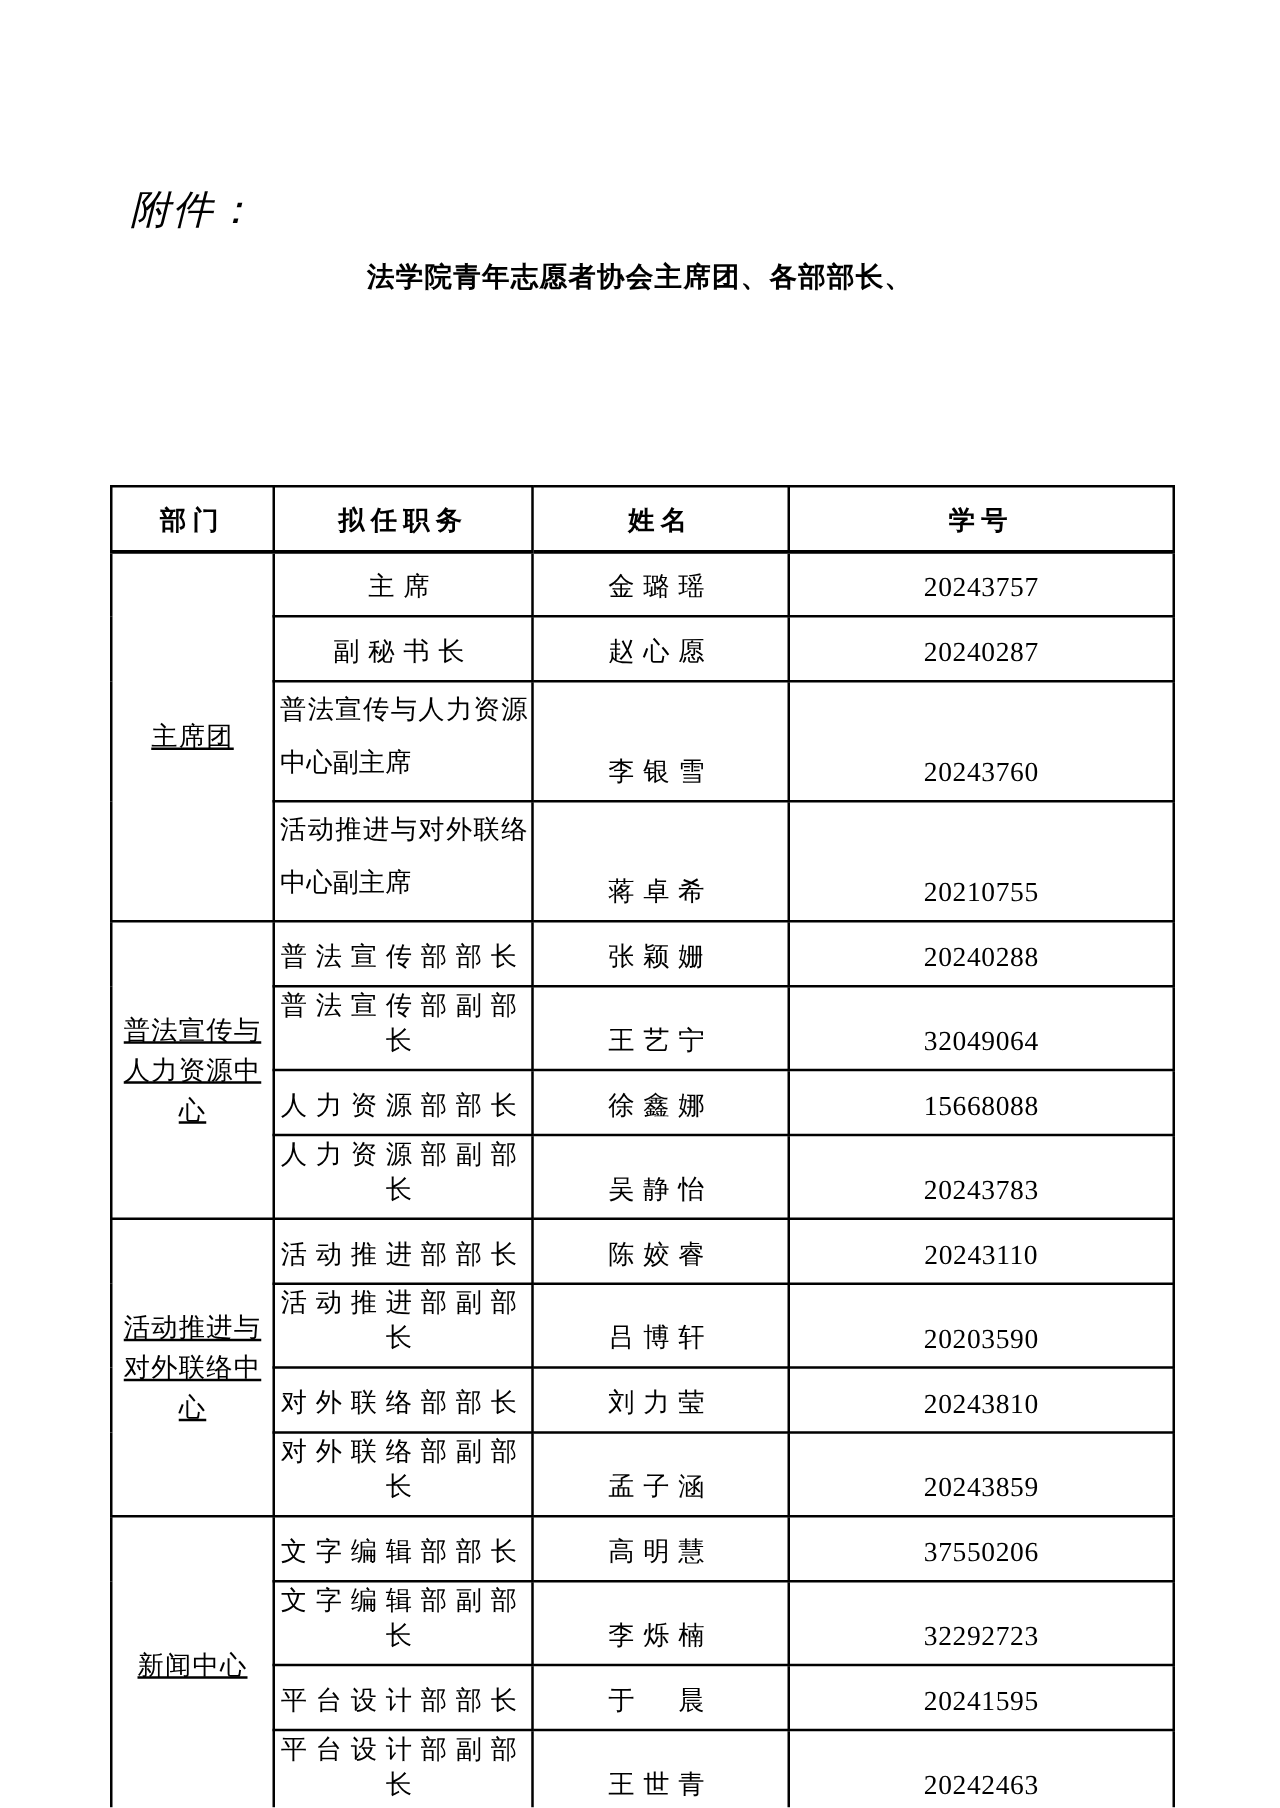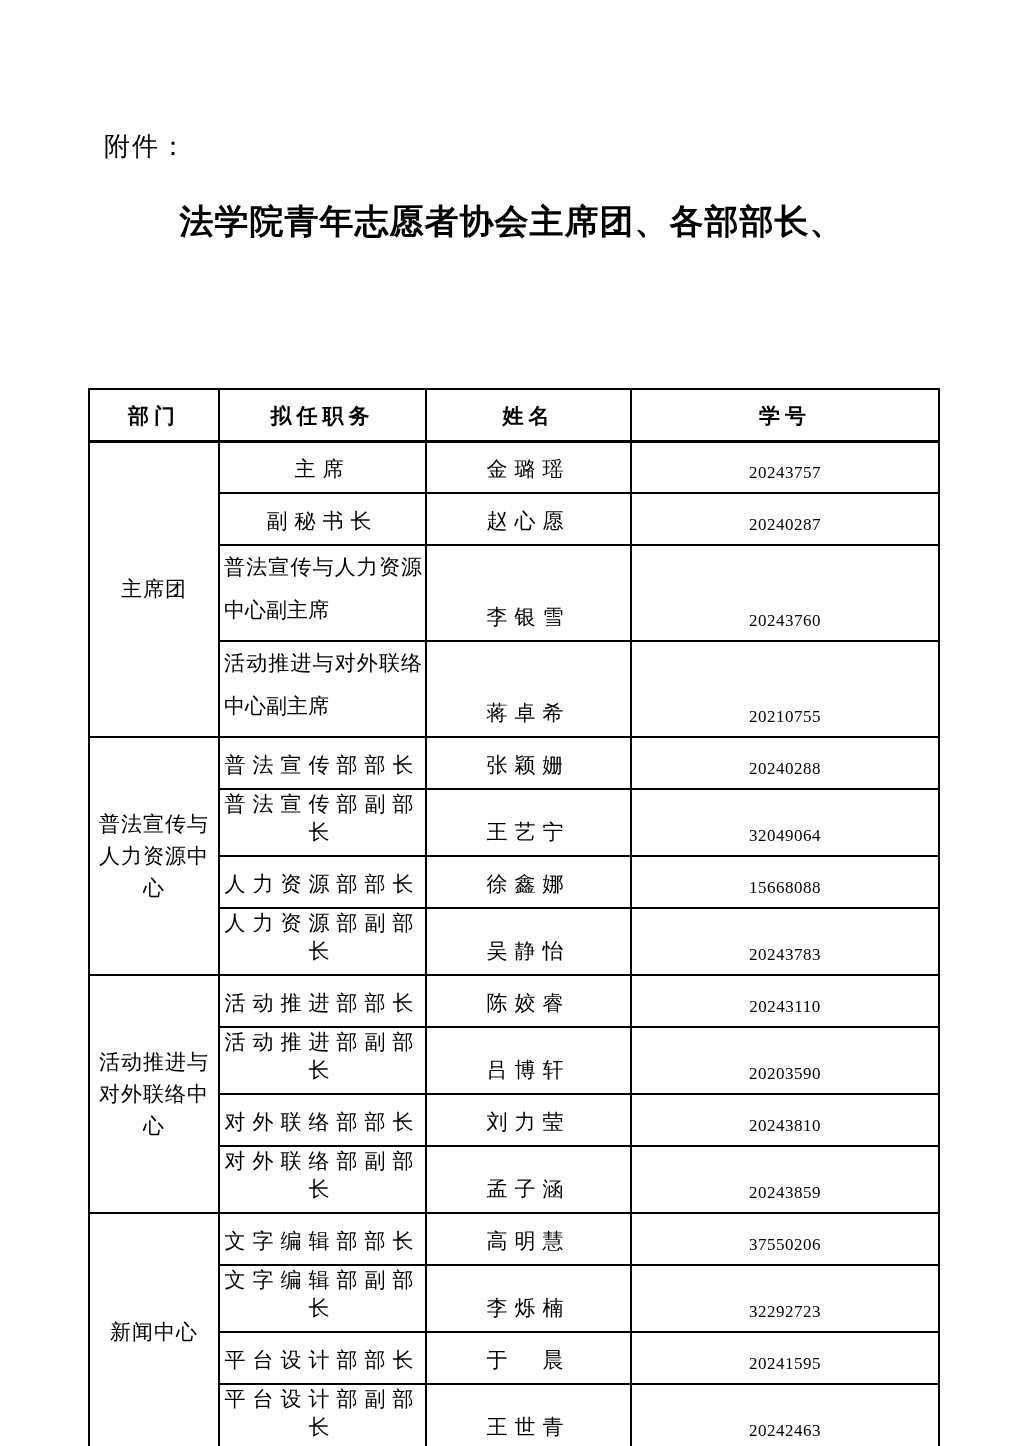--- a/index.html
+++ b/index.html
@@ -11,27 +11,27 @@
   html,body{background:var(--paper);}
   .page{
     position:relative;
     width:1024px;height:1446px;
     background:var(--paper);
     color:var(--ink);
     font-family:"Liberation Serif","DejaVu Serif",serif;
     overflow:hidden;
   }
   .attachment{
-    position:absolute;left:104px;top:129px;
-    font-size:26px;letter-spacing:2px;
+    position:absolute;left:104px;top:146px;
+    font-size:32px;letter-spacing:2px;font-style:italic;
   }
   .title-block{
     position:absolute;left:0;top:191px;width:100%;
     text-align:center;font-weight:bold;
-    font-size:34px;line-height:61px;letter-spacing:1px;
+    font-size:22px;line-height:61px;letter-spacing:1px;
   }
   .title-line{display:block;}
   table.roster{
     position:absolute;left:88px;top:388px;
     width:850px;
     border-collapse:collapse;table-layout:fixed;
   }
   .roster col.c1{width:130px;}
   .roster col.c2{width:207px;}
   .roster col.c3{width:205px;}
@@ -51,33 +51,34 @@
     border-bottom:3px solid var(--line);
     padding-bottom:10px;
   }
   .roster tbody td{height:52px;margin-left:40px;}
   .roster tr.tall td{height:77px;}
   td.dept{
     vertical-align:middle;
     letter-spacing:1px;
     line-height:32px;
     padding:0 2px;
+    text-decoration:underline;
   }
   td.pos{letter-spacing:7px;}
   td.pos.long{
     letter-spacing:0;
     text-align:justify;
     text-justify:inter-character;
     text-align-last:left;
     line-height:43px;
     padding:0 3px 8px 4px;
     border-radius:18px;
   }
   td.name{letter-spacing:7px;}
-  td.sid{font-size:17px;letter-spacing:0.5px;}
+  td.sid{font-size:22px;letter-spacing:0.5px;}
 </style>
 </head>
 <body>
 
 <div class="page">
 
   <div class="attachment">附件：</div>
 
   <div class="title-block">
     <span class="title-line">法学院青年志愿者协会主席团、各部部长、</span>

